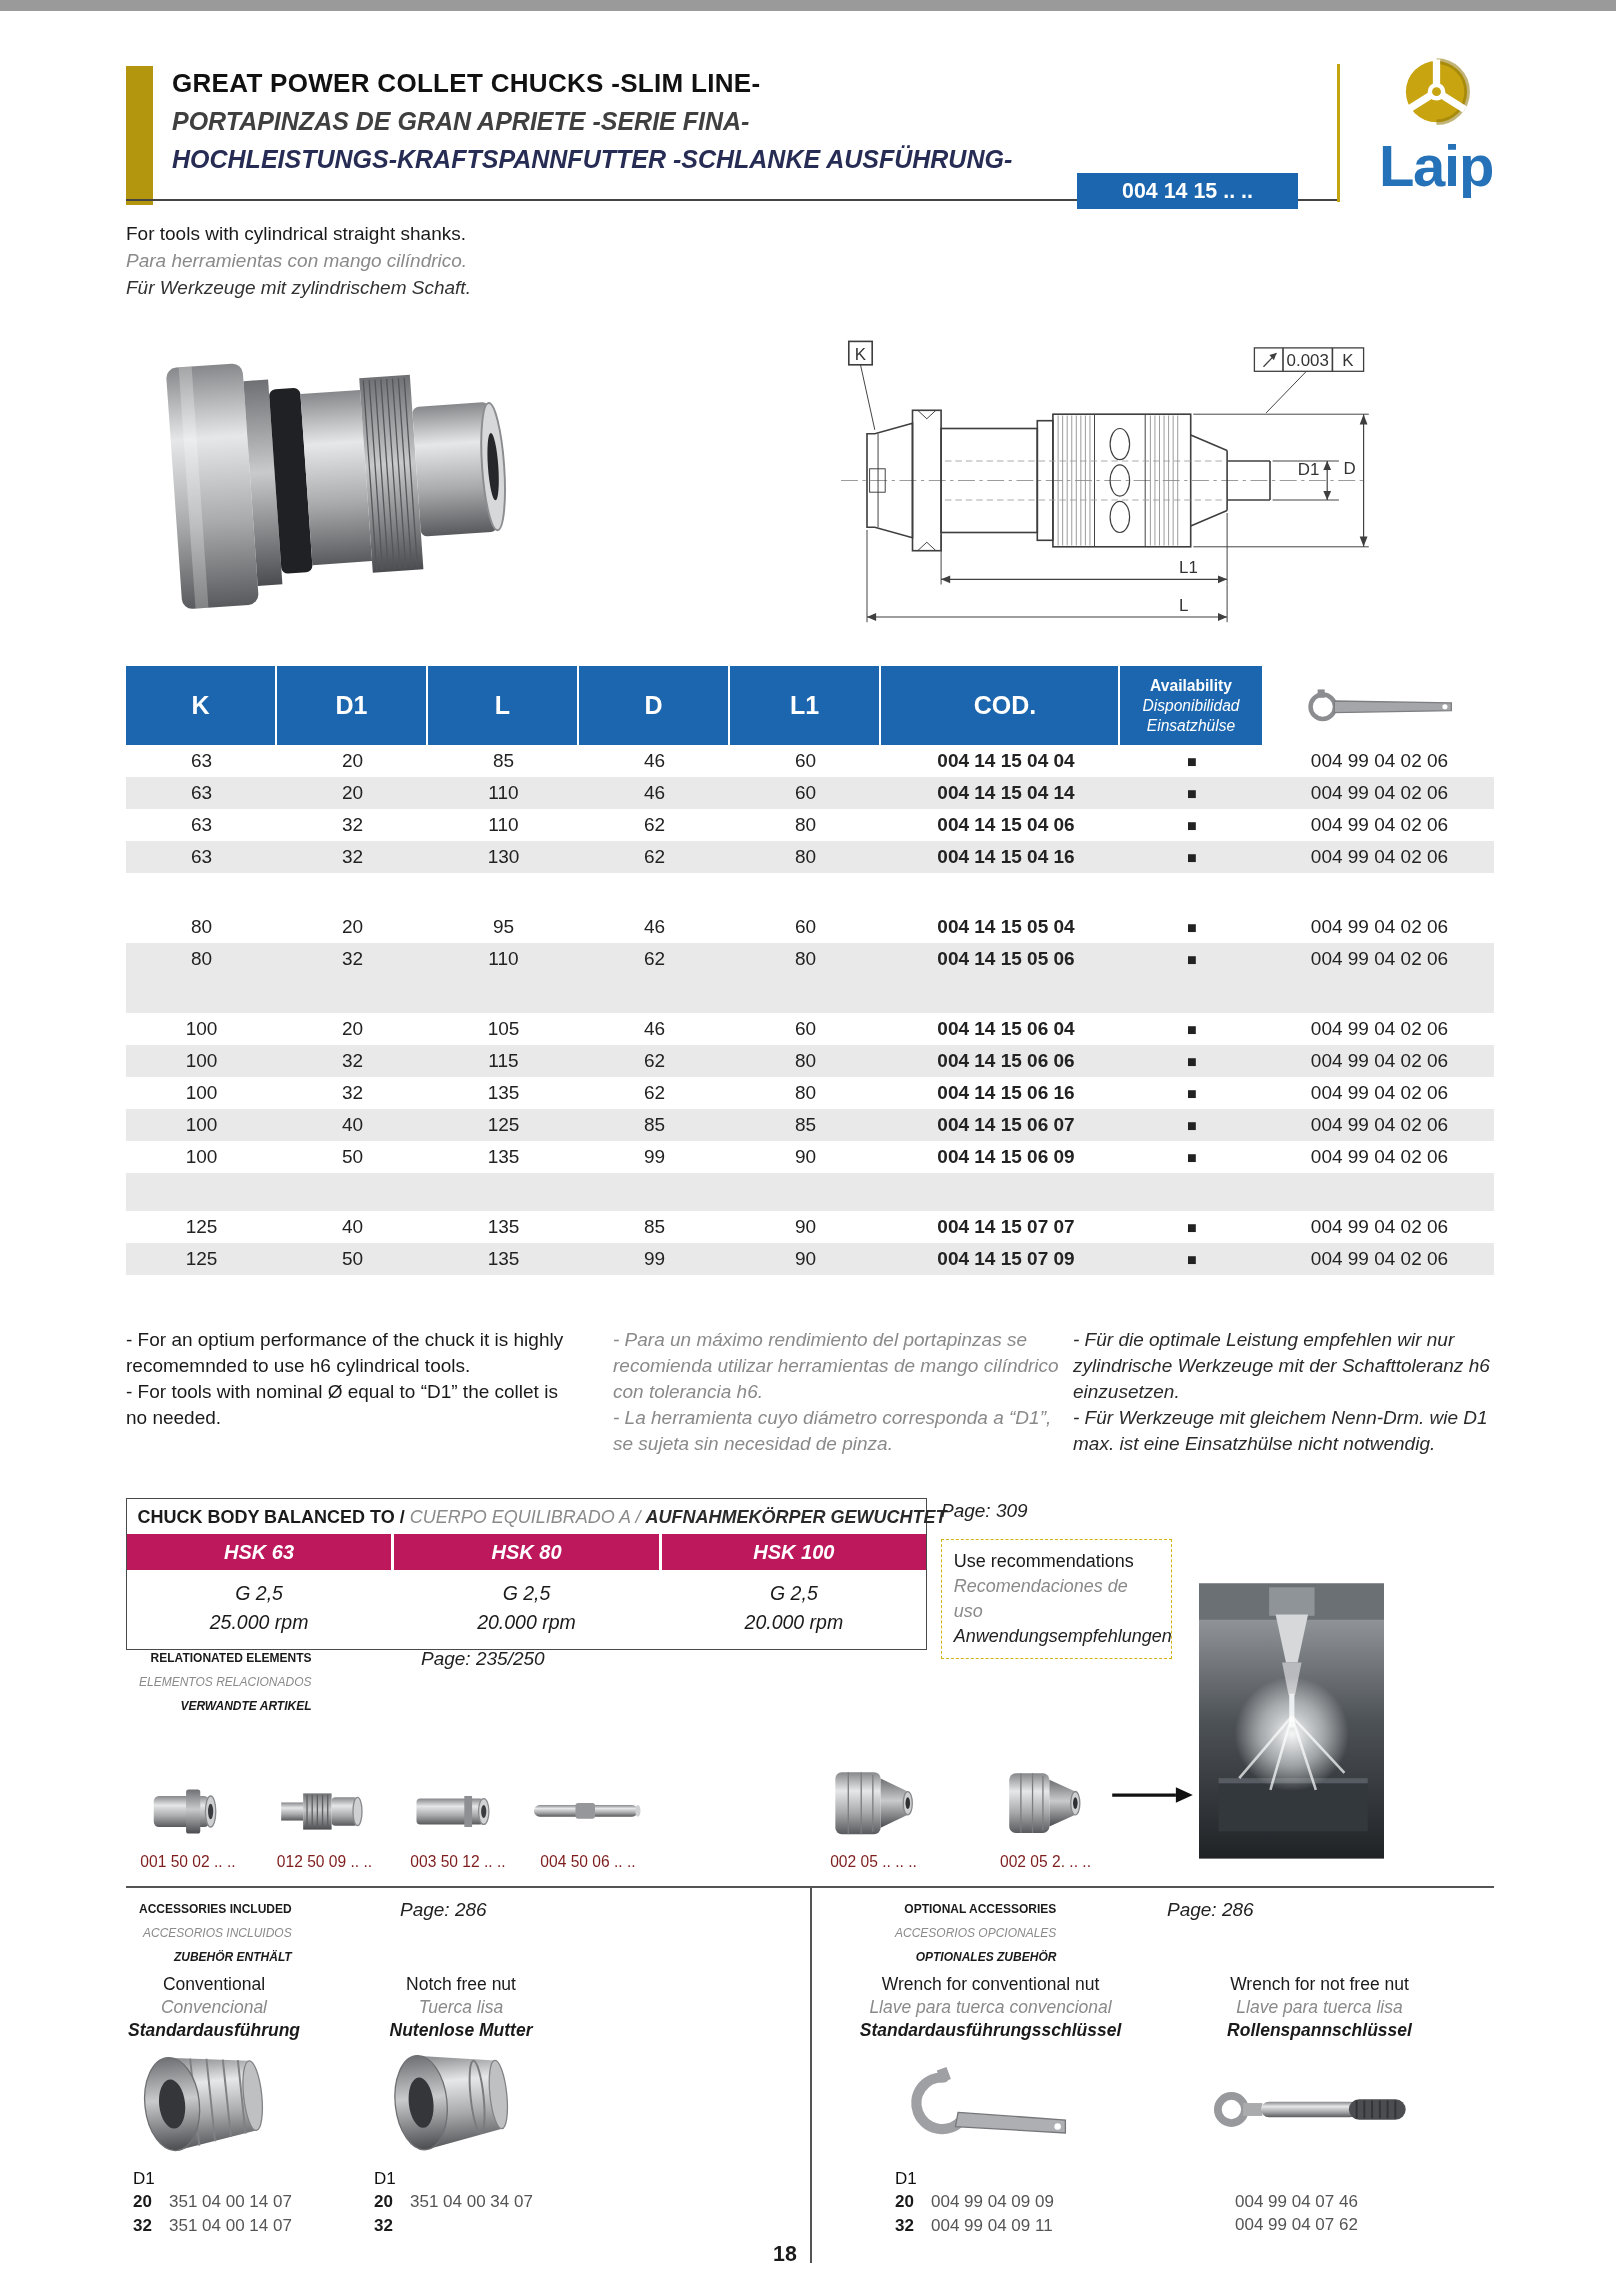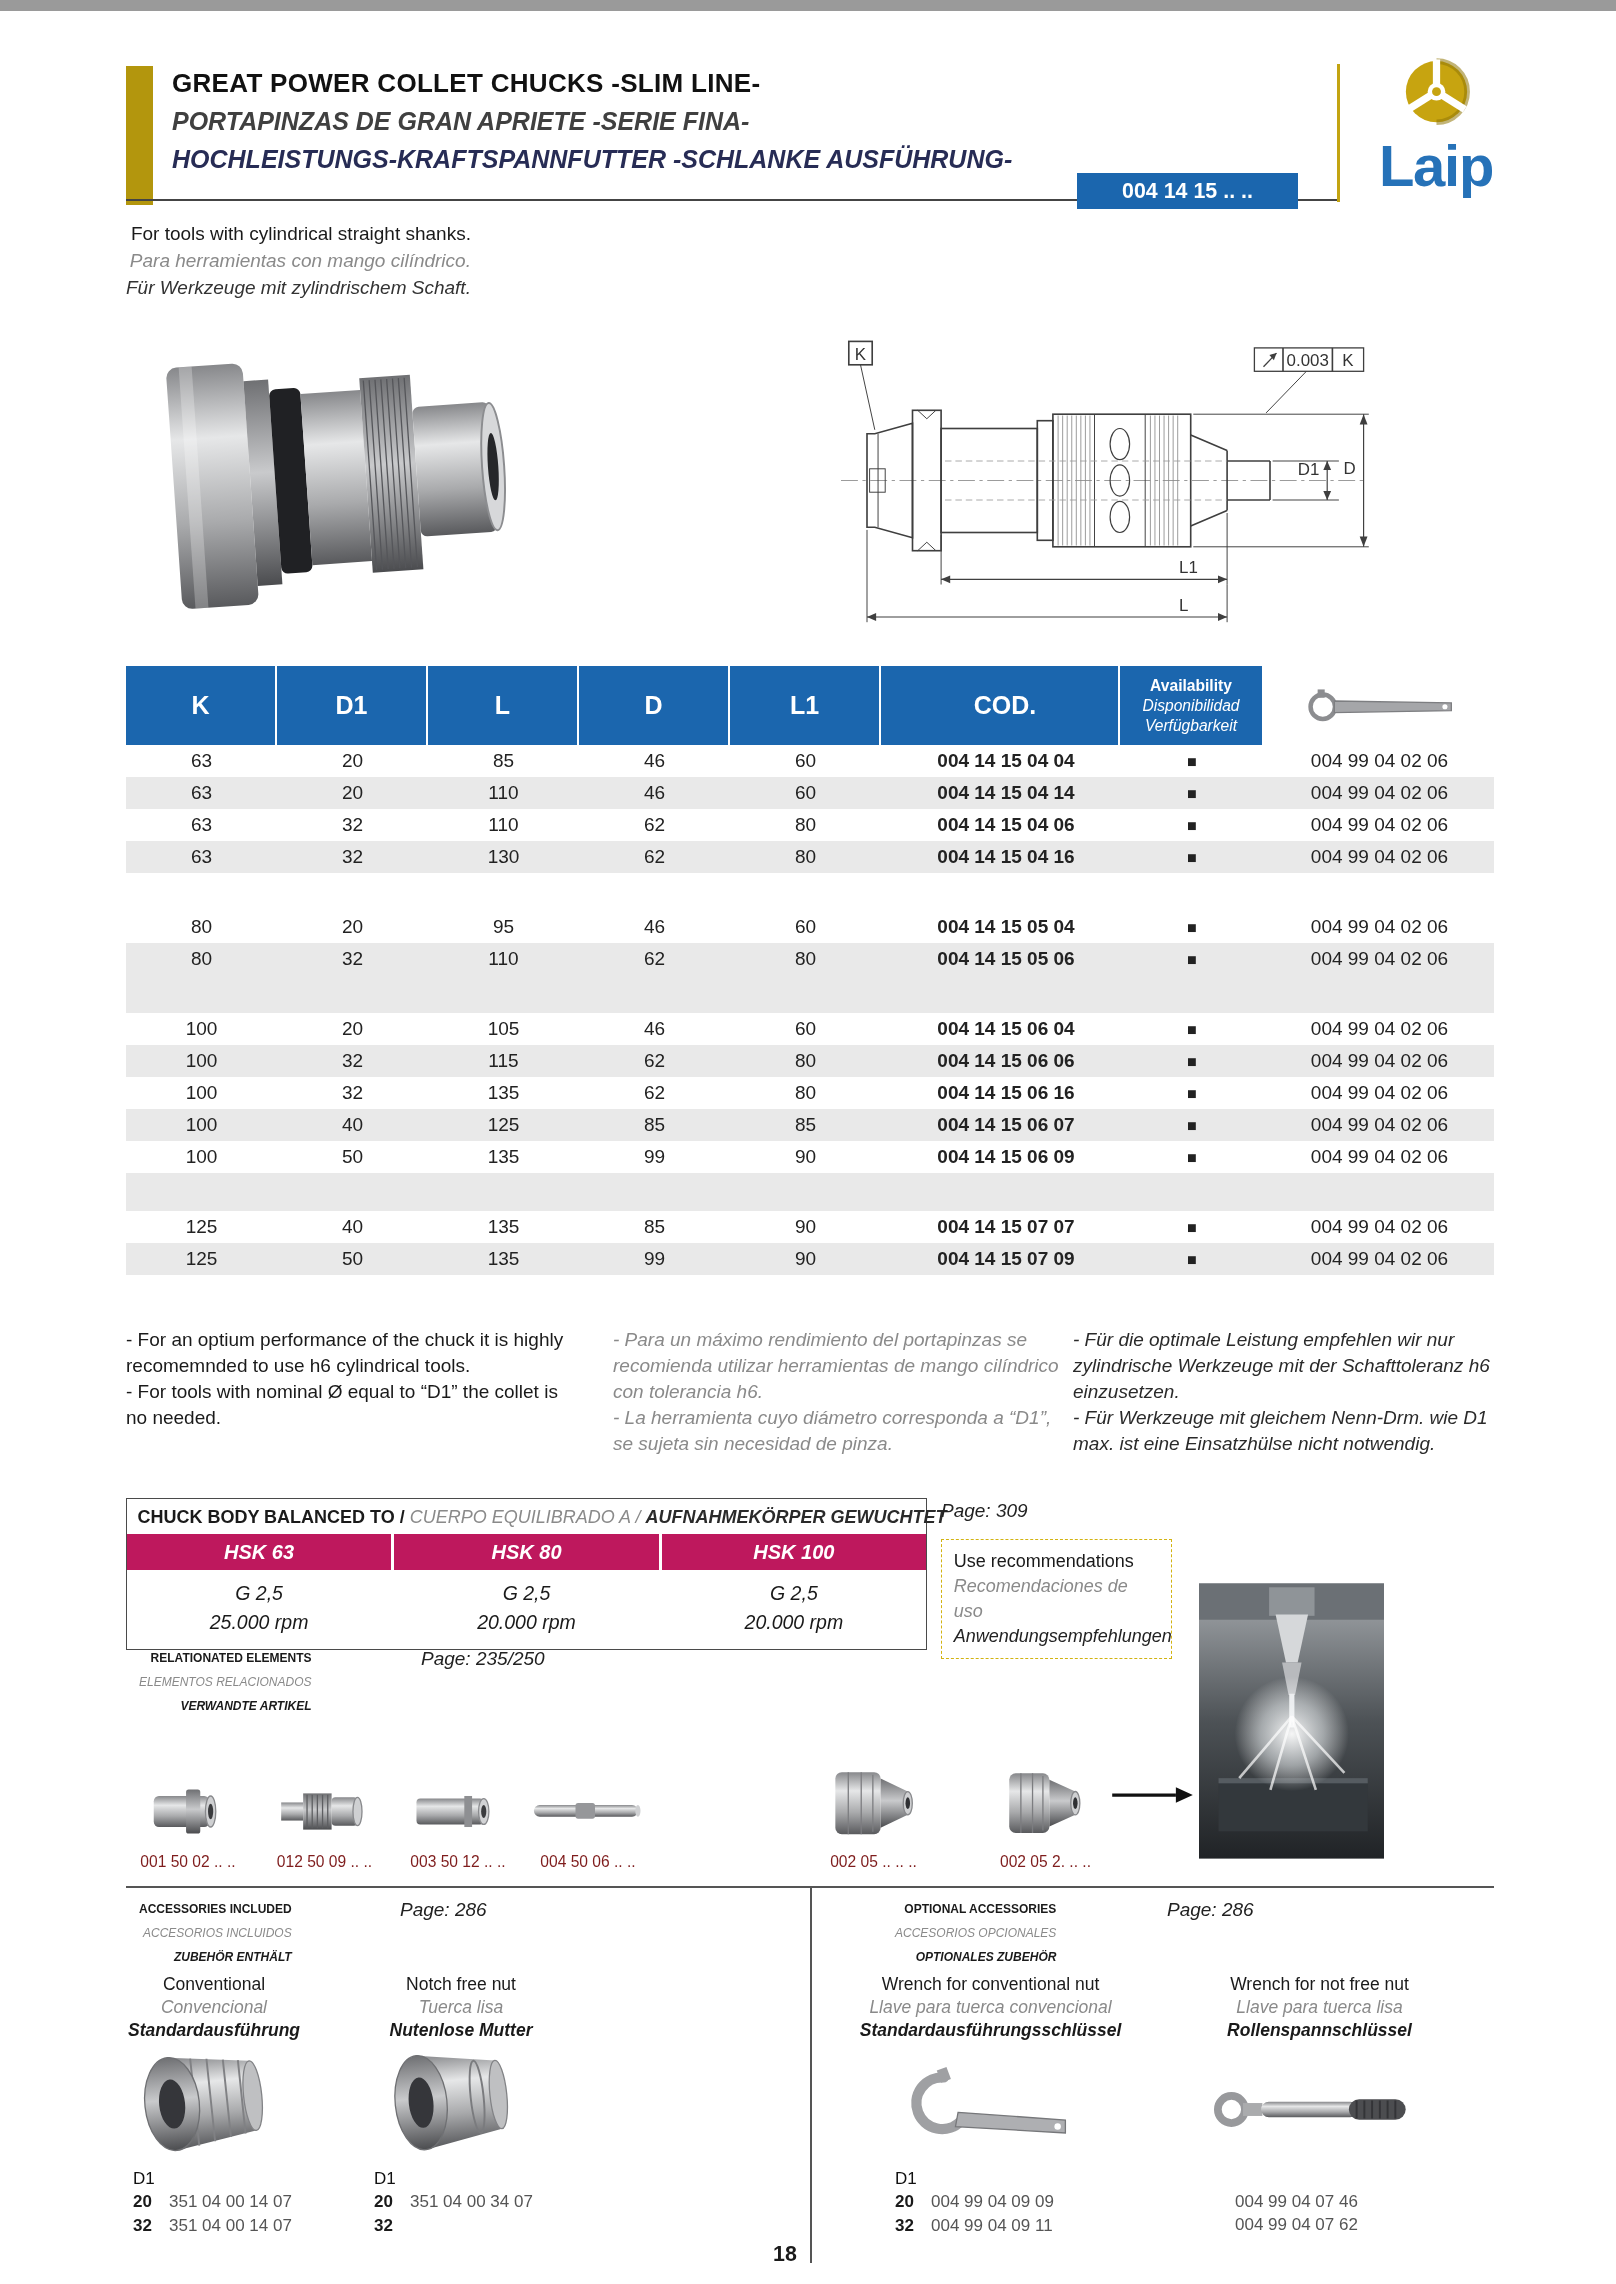--- a/index.html
+++ b/index.html
@@ -13,21 +13,21 @@
   .title-es { left:172px; top:96px; font-size:25px; font-weight:700; font-style:italic; color:#404040; white-space:nowrap; }
   .title-de { left:172px; top:134px; font-size:25px; font-weight:700; font-style:italic; color:#272c55; white-space:nowrap; }
   .header-rule { left:126px; top:188px; width:1211px; height:1.9px; background:#444; }
   .gold-vline { left:1337px; top:53px; width:3.2px; height:138px; background:#c3a411; }
   .code-badge { left:1077px; top:162px; width:221px; height:36px; background:#1b66ae; color:#fff;
                 font-size:21.4px; font-weight:700; display:flex; align-items:center; justify-content:center; z-index:3; }
   .logo { left:1358px; top:42px; width:156px; text-align:center; }
   .logo-text { font-size:58px; font-weight:700; color:#2672b8; line-height:56px; letter-spacing:-1.3px; }
 
   
-  .intro { left:126px; top:209px; font-size:19px; line-height:27px;text-align:right; }
+  .intro { left:126px; top:209px; font-size:19px; line-height:27px; }
   .intro-es { font-style:italic; color:#8a8a8a; }
   .intro-de { font-style:italic; color:#333; }
 
   
   .photo { left:149px; top:304px; }
   .tech  { left:815px; top:294px; }
   .dtext { font-family:"Liberation Sans",sans-serif; font-size:26px; fill:#333; stroke:none; }
 
   
   .tbl { left:126px; top:655px; width:1368px; }
@@ -257,21 +257,21 @@
     <div class="tbl-head">
       <div class="hc w-k">K</div>
       <div class="hc w-d1">D1</div>
       <div class="hc w-l">L</div>
       <div class="hc w-d">D</div>
       <div class="hc w-l1">L1</div>
       <div class="hc w-cod">COD.</div>
       <div class="hc hc-avail w-avail">
         <span class="b">Availability</span>
         <span class="i">Disponibilidad</span>
-        <span class="i">Verfügbarkeit</span>
+        <span class="i">Einsatzhülse</span>
       </div>
       <div class="hc hc-wrench w-wrench last">
         <svg width="162" height="45" viewBox="0 0 250 70">
           <circle cx="36" cy="37" r="19" fill="none" stroke="#8c8d90" stroke-width="7"></circle>
           <rect x="28" y="10" width="11" height="13" fill="#8c8d90"></rect>
           <path d="M54,28 L236,31 L236,43 L54,46 Z" fill="#a5a6a9" stroke="#7d7e81" stroke-width="2"></path>
           <circle cx="226" cy="37" r="4" fill="#fff"></circle>
         </svg>
       </div>
     </div>

